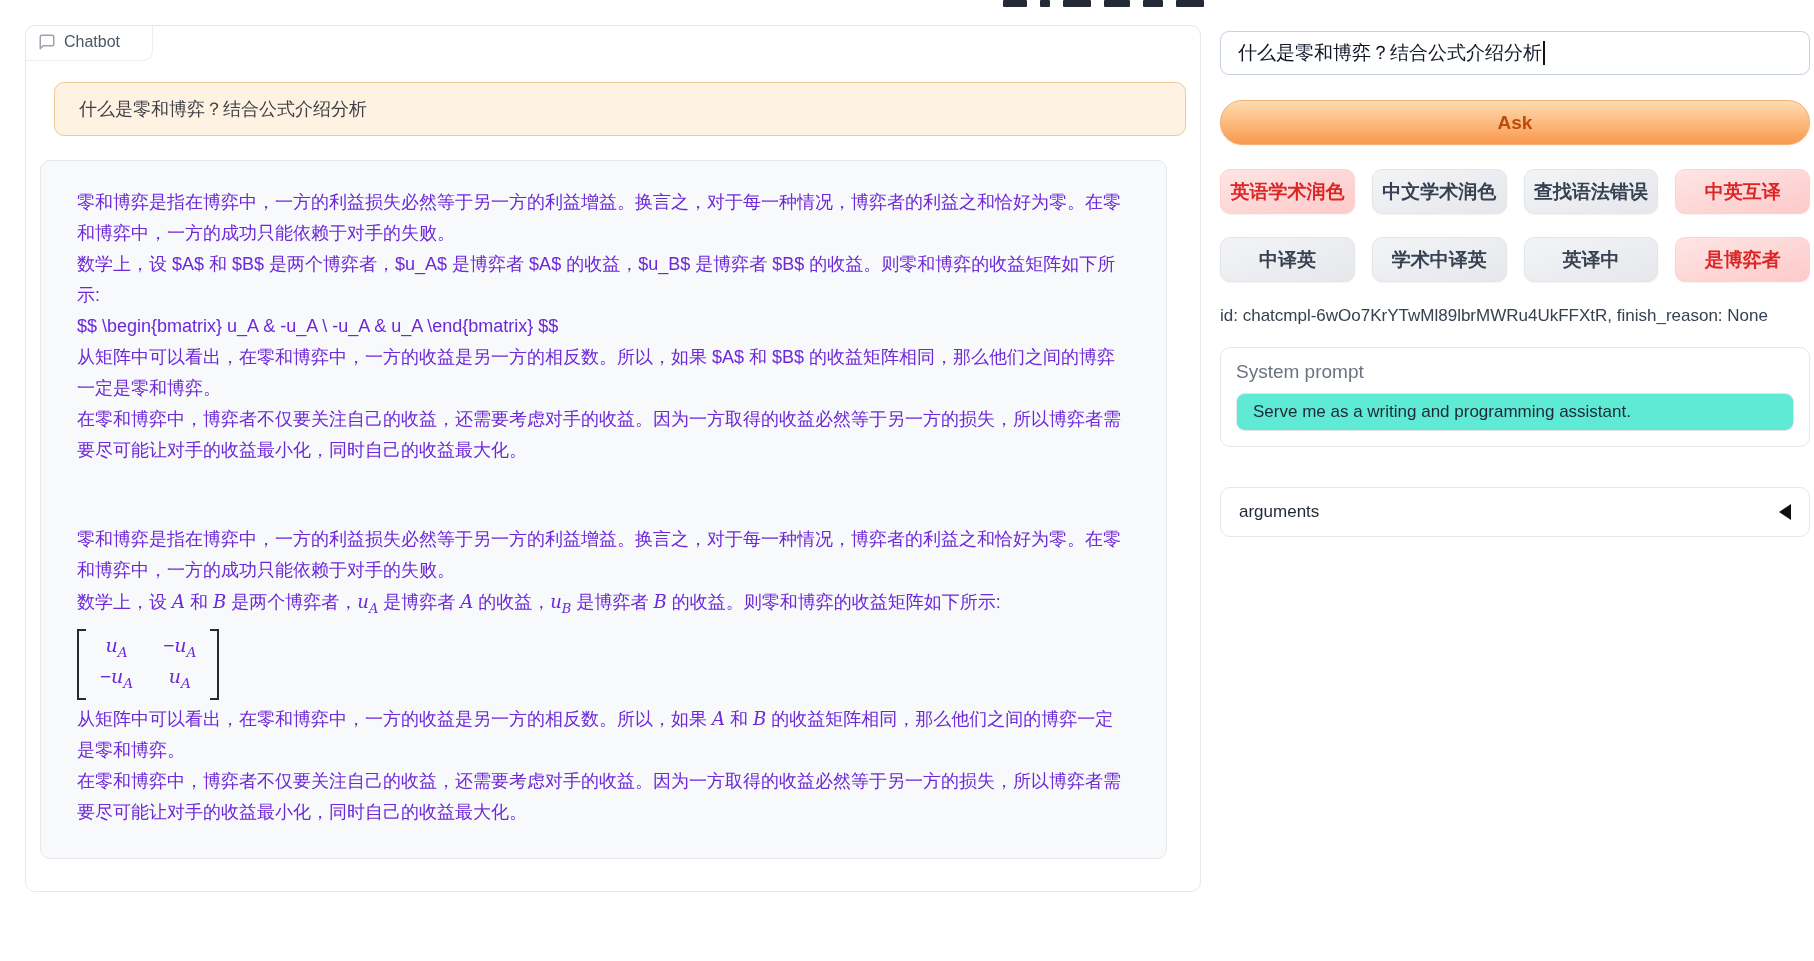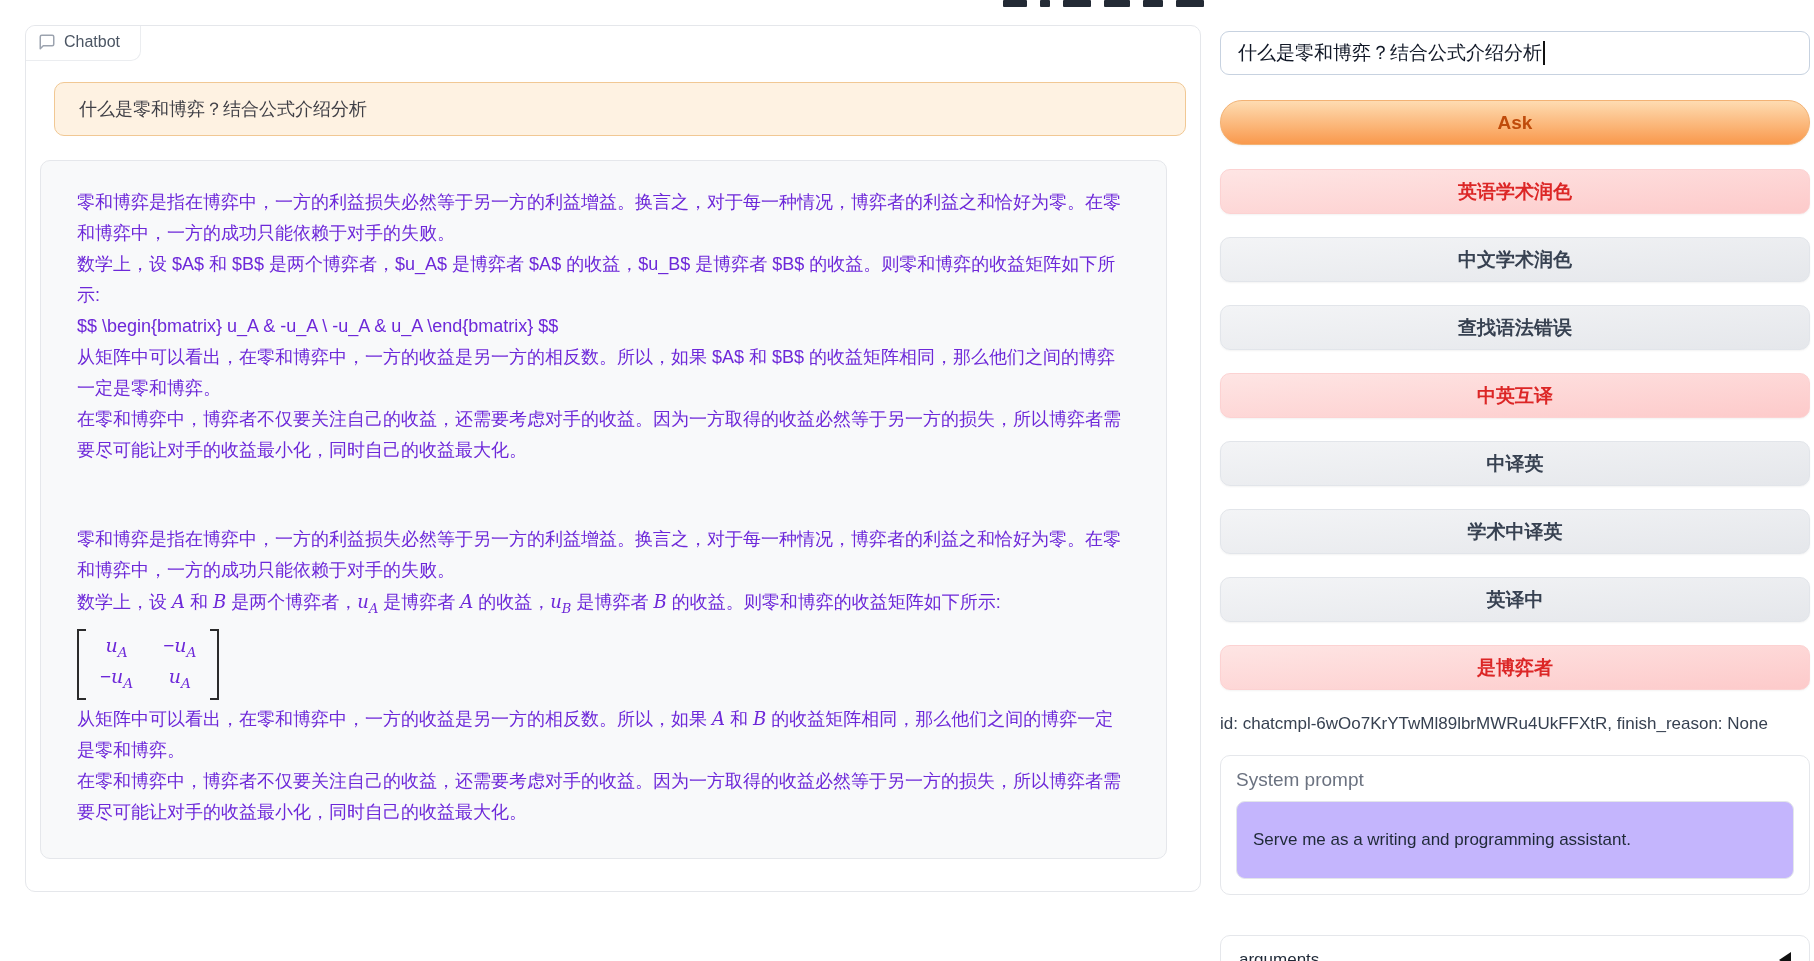--- a/index.html
+++ b/index.html
@@ -8,21 +8,21 @@
   #app { position:relative; width:1814px; height:961px; background:#fff; overflow:hidden; }
 
   
   .title-frags { position:absolute; left:1003px; top:0; height:7px; display:flex; gap:13px; align-items:flex-end; }
   .frag { height:7px; background:#232a35; border-radius:1px; }
 
   
   .chat-panel { position:absolute; left:25px; top:25px; width:1176px; height:867px;
     border:1px solid #e5e7eb; border-radius:10px; background:#fff; }
   .chat-label { position:absolute; left:0; top:0; display:inline-flex; align-items:center; gap:8px;
-    padding:7px 20px 9px 12px; background:#fff; border-right:1px solid #ebedf0; border-bottom:1px solid #ebedf0;
+    padding:7px 32px 9px 12px; background:#fff; border-right:1px solid #ebedf0; border-bottom:1px solid #ebedf0;
     border-top-left-radius:10px; border-bottom-right-radius:10px; color:#4b5563; font-size:16px; }
   .user-bubble { margin:56px 14px 0 28px; padding:13px 24px; background:#fef2e2; border:1px solid #f1c894;
     border-radius:10px; color:#3f3f46; font-size:18px; line-height:26px; }
   .bot-bubble { margin:24px 33px 0 14px; padding:26px 36px 30px 36px; background:#f8f9fa; border:1px solid #e5e7eb;
     border-radius:10px; color:#6d28d9; font-size:18px; line-height:31px; min-height:614px; }
   .para { margin:0; }
   .half-gap { height:58px; }
   .mv  { font-family:"DejaVu Serif", serif; font-style:italic; }
   sub.mvs { font-family:"DejaVu Serif", serif; font-style:italic; font-size:0.72em; }
   .matrix-row { display:flex; align-items:stretch; width:max-content; margin:5px 0 3px; }
@@ -33,31 +33,31 @@
   .mcell { text-align:center; }
 
   
   .right-col { position:absolute; left:1220px; top:31px; width:590px; display:flex; flex-direction:column; }
   .prompt-input { height:44px; border:1px solid #c7d2e0; border-radius:9px; padding:0 17px; background:#fff;
     display:flex; align-items:center; font-size:19px; color:#111827; cursor:text; }
   .caret { display:inline-block; width:2px; height:24px; background:#111; margin-left:1px; }
   .ask-btn { margin-top:25px; height:45px; border-radius:22px; border:1px solid #f3b274;
     background:linear-gradient(to bottom, #fedcb2, #f9994d); color:#bf4b0b; font-weight:700; font-size:19px;
     font-family:"Liberation Sans", sans-serif; cursor:pointer; box-shadow:0 1px 2px rgba(0,0,0,.05); }
-  .btn-grid { margin-top:24px; display:grid; grid-template-columns:1fr; column-gap:17px; row-gap:23px; }
+  .btn-grid { margin-top:24px; display:grid; grid-template-columns:1fr 1fr 1fr 1fr; column-gap:17px; row-gap:23px; }
   .qbtn { height:45px; border-radius:10px; font-size:19px; font-weight:700; display:flex; align-items:center;
     justify-content:center; cursor:pointer; font-family:"Liberation Sans", sans-serif;
     box-shadow:0 1px 2px rgba(0,0,0,.05); }
   .qbtn.gray { background:linear-gradient(to bottom right,#f3f4f6,#e5e7eb); border:1px solid #e2e5ea; color:#374151; }
   .qbtn.red  { background:linear-gradient(to bottom right,#fee5e4,#fdcaca); border:1px solid #fcd2d2; color:#dc2626; }
   .status-line { margin-top:24px; font-size:17px; color:#374151; }
   .sys-card { margin-top:21px; border:1px solid #e5e7eb; border-radius:10px; padding:13px 15px 15px; background:#fff; }
   .sys-label { font-size:19px; color:#6b7280; }
-  .sys-box { margin-top:10px; border:1px solid #e3e6ea; border-radius:9px; padding:28px 16px; font-size:17px;
-    color:#1f2937; background:#c4b5fd; }
+  .sys-box { margin-top:10px; border:1px solid #e3e6ea; border-radius:9px; padding:8px 16px; font-size:17px;
+    color:#1f2937; background:#5eead4; }
   .accordion { margin-top:40px; border:1px solid #e5e7eb; border-radius:10px; height:50px; display:flex;
     align-items:center; justify-content:space-between; padding:0 18px; font-size:17px; color:#1f2937;
     background:#fff; cursor:pointer; }
   .tri-left { width:0; height:0; border-top:8px solid transparent; border-bottom:8px solid transparent;
     border-right:12px solid #111; }
 </style>
 </head>
 <body>
 
 <div id="app">

